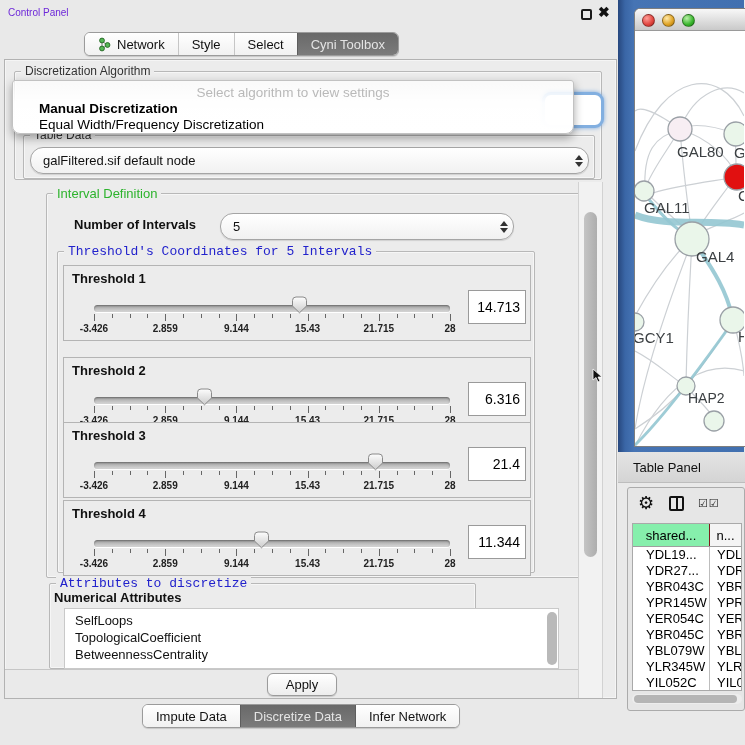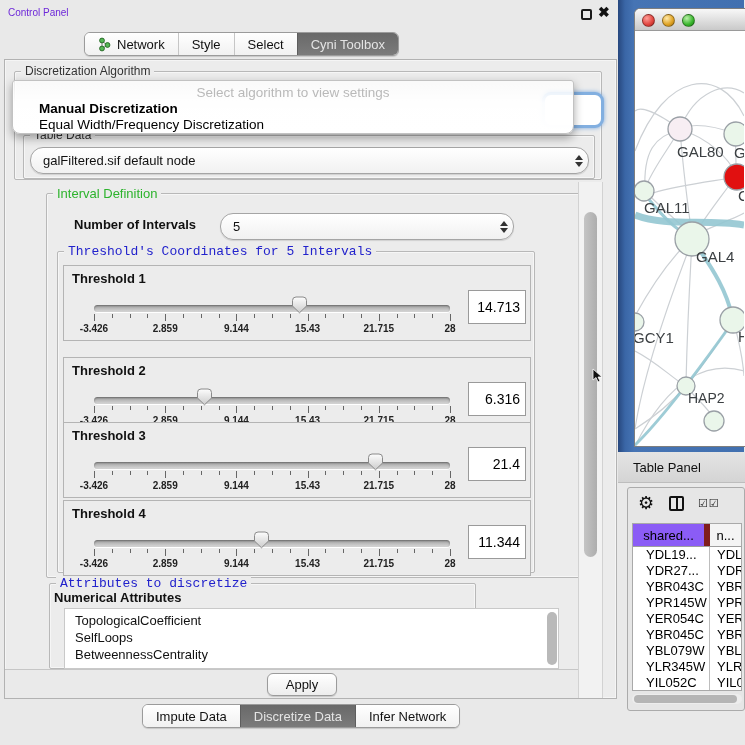--- a/index.html
+++ b/index.html
@@ -90,21 +90,21 @@
   .split-icon { position:absolute; left:41px; top:8px; width:15px; height:15px; border:2px solid #111; border-radius:2px; }
   .split-icon i { position:absolute; left:4.5px; top:0; width:2px; height:11px; background:#111; display:block; }
   .checks { position:absolute; left:70px; top:9px; font-size:11px; color:#111; letter-spacing:1px; }
   .datatable { position:absolute; left:4px; top:35px; width:110px; height:168px; background:#fff; border:1px solid #a9a9a9; overflow:hidden; }
   .drow { display:flex; height:16px; }
   .drow.head { height:23px; border-bottom:1px solid #9e9e9e; }
   .dcell { font-size:13px; color:#000; overflow:hidden; white-space:nowrap; }
   .dcell.c1 { width:77px; border-right:1px solid #bdbdbd; padding-left:13px; }
   .dcell.c2 { flex:1; padding-left:7px; }
   .head .dcell { display:flex; align-items:center; justify-content:center; background:#f4f4f4; padding-left:0; }
-  .head .c1 { background:#8b5cf6; border-right:6px solid #7f1d1d; }
+  .head .c1 { background:#86efac; border-right:1px solid #7f1d1d; }
   .hscroll { position:absolute; left:4px; top:206px; width:110px; height:10px; background:#ededed; border-radius:5px; }
   .hscroll i { position:absolute; left:2px; top:1px; width:103px; height:8px; background:#b5b5b5; border-radius:4px; display:block; }
 
   .cursor { position:absolute; left:592px; top:368px; z-index:99; }
 </style>
 </head>
 <body>
 <div id="app">
 
   <span class="titlebar-text">Control Panel</span>
@@ -329,22 +329,22 @@
               <div class="vbox">11.344</div>
             </div>
           </div>
       </div>
     </div>
 
     <div class="group g-attrs">
       <span class="glabel blue">Attributes to discretize</span>
       <span class="attrs-title">Numerical Attributes</span>
       <div class="listbox" id="attrlist">
+          <div class="li">SelfLoops</div>
           <div class="li">TopologicalCoefficient</div>
-          <div class="li">SelfLoops</div>
           <div class="li">BetweennessCentrality</div>
           <span class="list-scroll"></span>
         </div>
     </div>
 
     <div class="bottombar">
       <div class="apply-btn">Apply</div>
     </div>
 
     <div class="vscroll">

